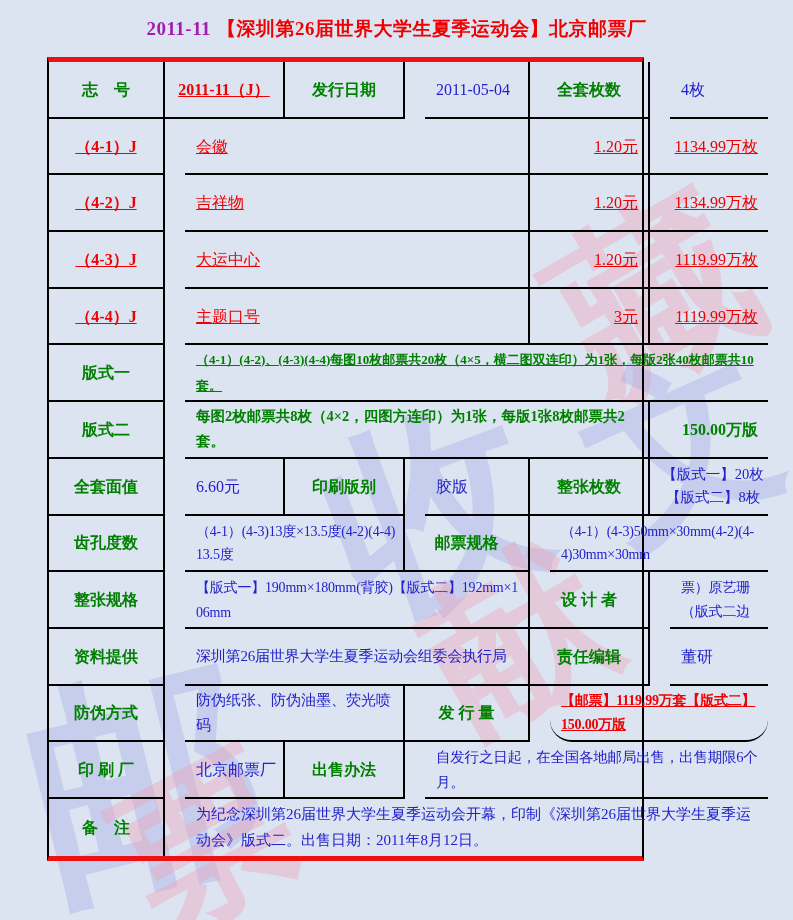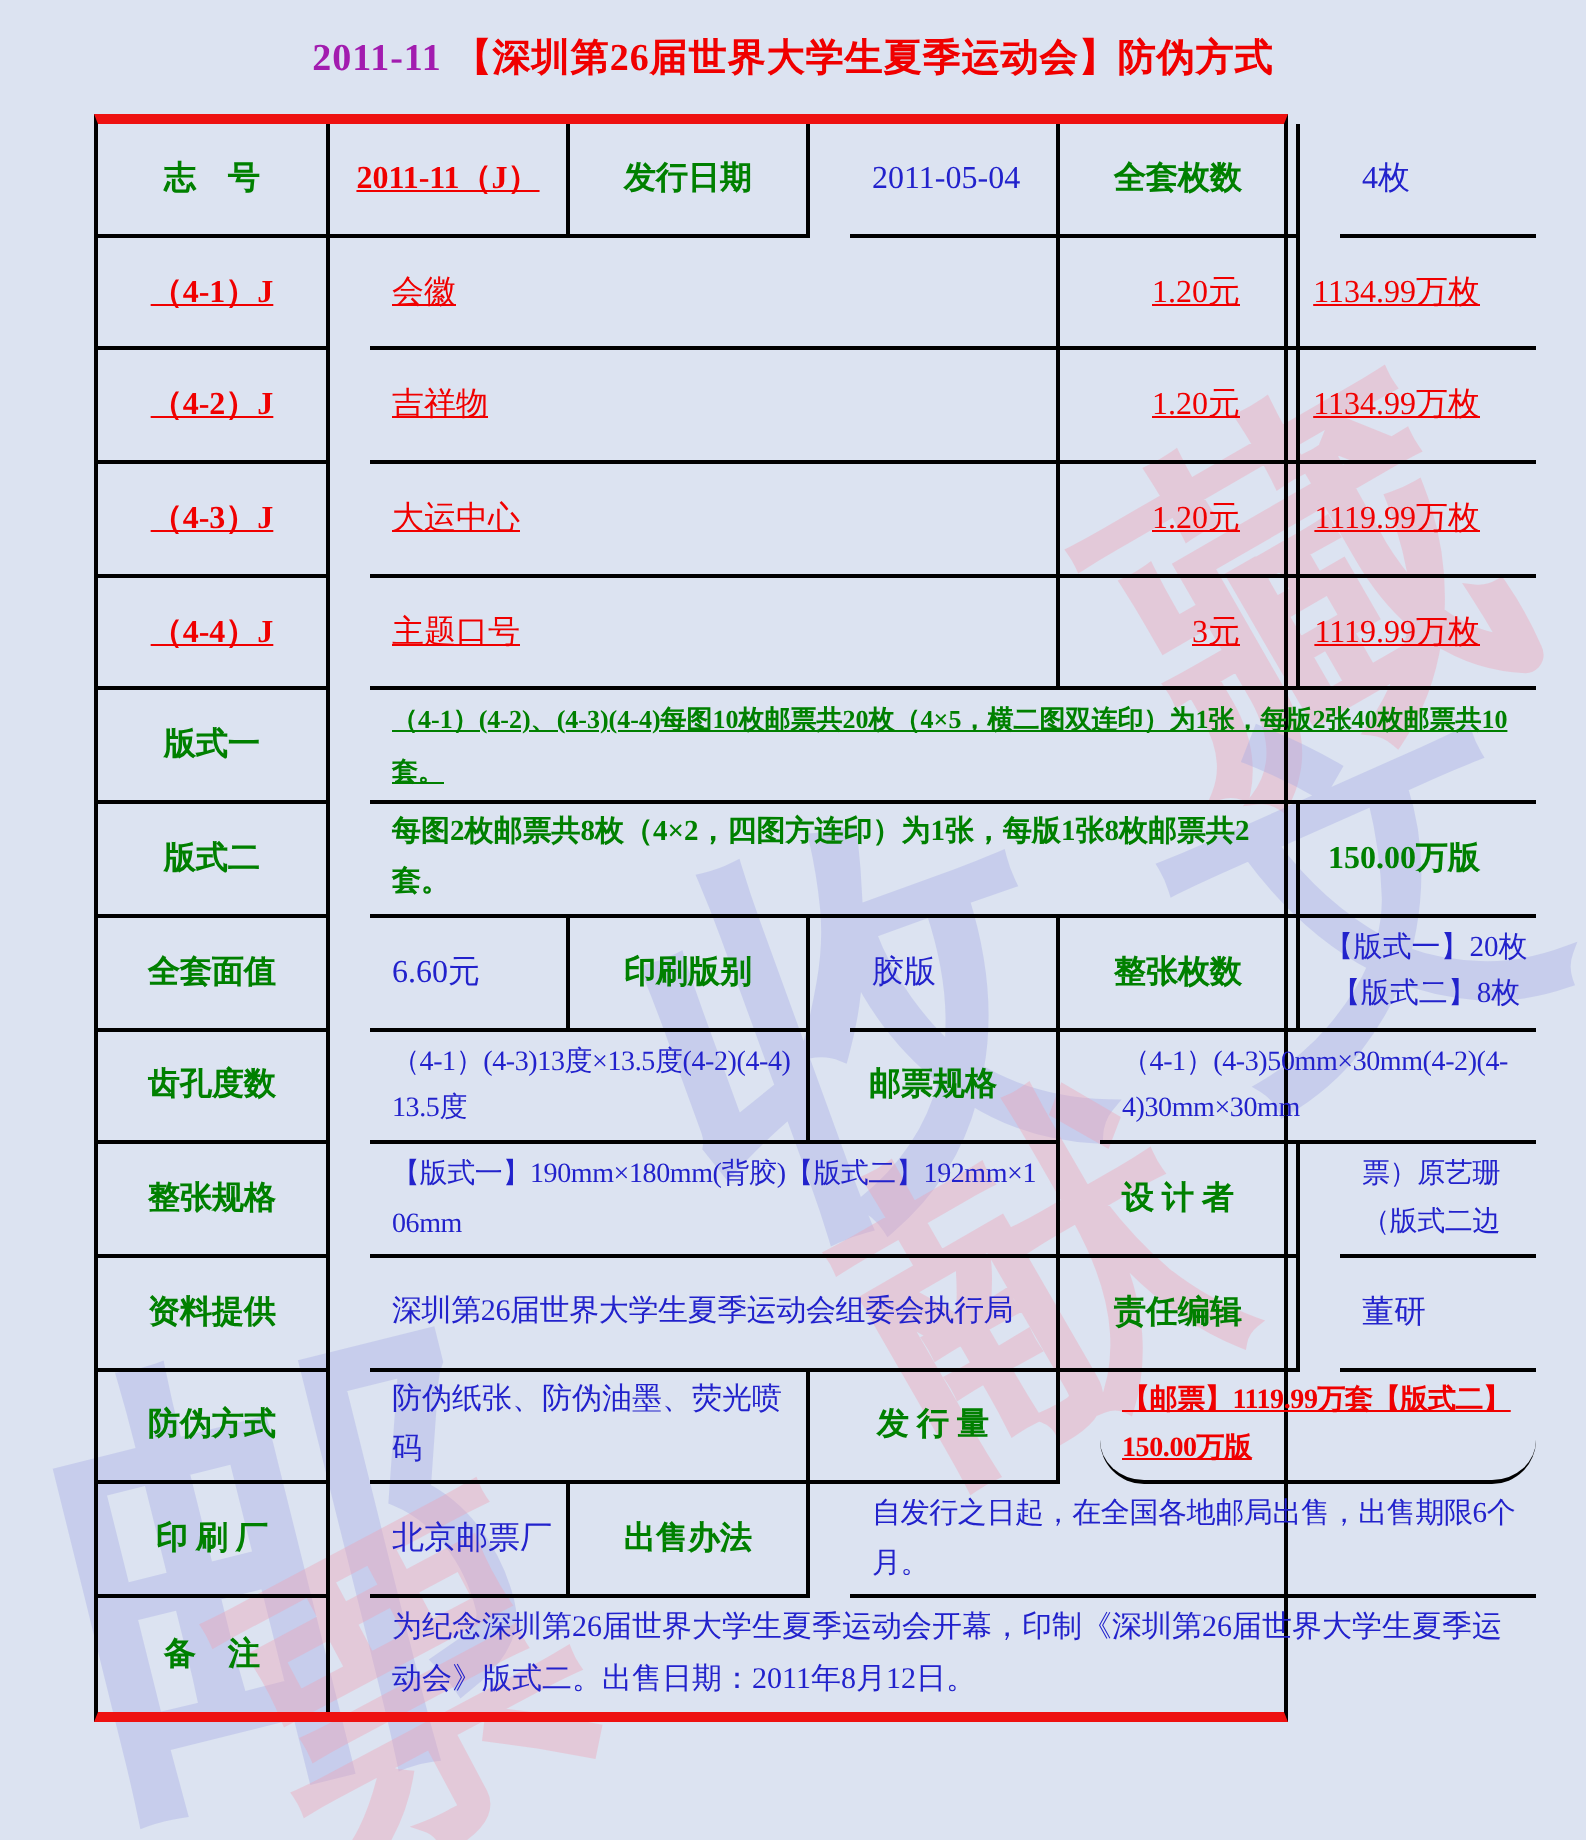--- a/index.html
+++ b/index.html
@@ -36,42 +36,42 @@
     font-size:16px;line-height:25px;overflow:hidden;
   }
   .nr{border-right:none;}
   .nb{border-bottom:none;}
   .sp2{grid-column:span 2;}
   .sp3{grid-column:span 3;}
   .sp4{grid-column:span 4;}
   .sp5{grid-column:span 5;}
   .c{justify-content:center;text-align:center;}
   .l{justify-content:flex-start;padding-left:11px;padding-right:6px;margin-left:20px;}
-  .r{justify-content:flex-end;padding-right:28px;}
+  .r{justify-content:flex-end;padding-right:10px;}
   .g{color:#008000;font-weight:bold;}
   .b{color:#2222cc;}
   .rd{color:#f00000;text-decoration:underline;}
   .bold{font-weight:bold;}
   .fit{font-size:14px;letter-spacing:-0.2px;}
   .col{flex-direction:column;align-items:center;justify-content:center;padding-left:8px;font-size:14.5px;line-height:23px;}
   .para{display:flex;align-items:center;}
   .para span{white-space:normal;word-break:break-all;}
 </style>
 </head>
 <body>
 
 <div class="wm wm-lav" style="left:30px;top:630px;font-size:230px;transform:rotate(-14deg);">邮</div>
 <div class="wm wm-pink" style="left:120px;top:730px;font-size:170px;transform:rotate(-28deg);">票</div>
 <div class="wm wm-lav" style="left:330px;top:370px;font-size:210px;transform:rotate(-20deg);">收</div>
 <div class="wm wm-pink" style="left:560px;top:170px;font-size:190px;transform:rotate(-30deg);">藏</div>
 <div class="wm wm-lav" style="left:590px;top:320px;font-size:185px;transform:rotate(-24deg);">文</div>
 <div class="wm wm-pink" style="left:430px;top:520px;font-size:175px;transform:rotate(-30deg);">献</div>
 
 <div class="title">
-  <span class="t-green">2011-11</span><span class="t-red">【深圳第26届世界大学生夏季运动会】防伪方式</span>
+  <span class="t-green">2011-11</span><span class="t-red">【深圳第26届世界大学生夏季运动会】北京邮票厂</span>
 </div>
 
 <div class="tbl">
 
   <div class="cell c g">志　号</div>
   <div class="cell c rd bold">2011-11（J）</div>
   <div class="cell c g">发行日期</div>
   <div class="cell l b">2011-05-04</div>
   <div class="cell c g">全套枚数</div>
   <div class="cell l b nr">4枚</div>

